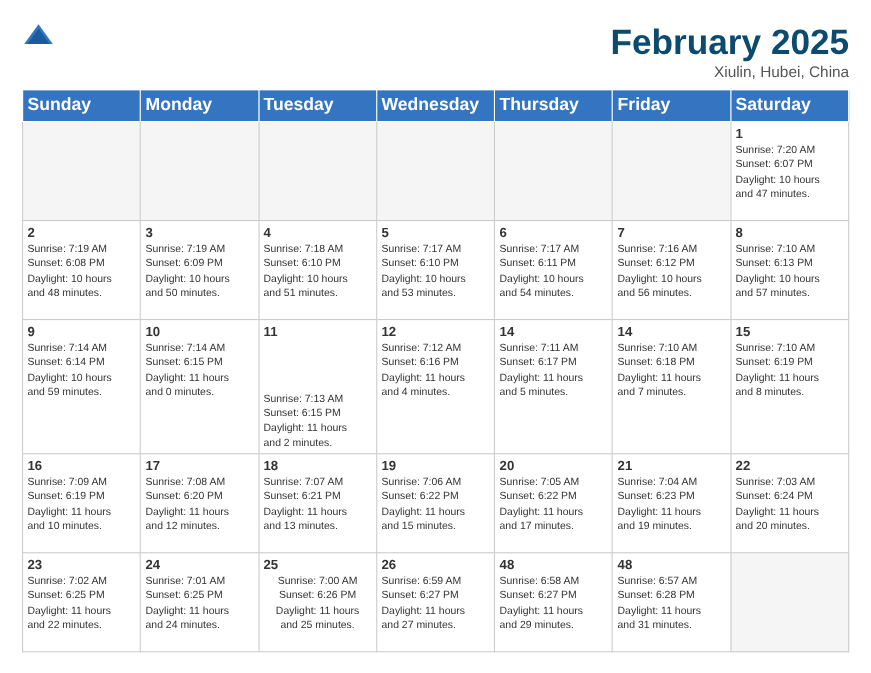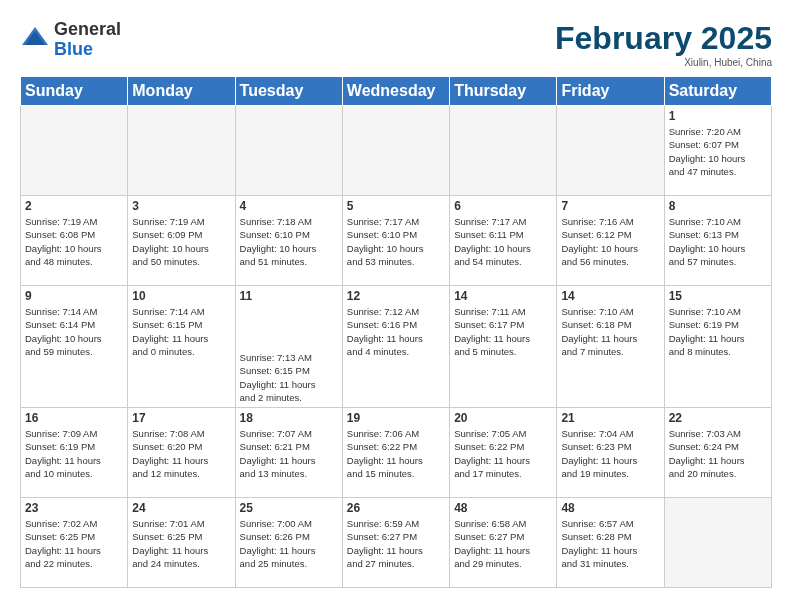--- a/index.html
+++ b/index.html
@@ -34,21 +34,21 @@
     }
     .title-block {
       text-align: right;
     }
     .month-title {
       font-size: 32px;
       font-weight: bold;
       color: #0c4a6e;
     }
     .location {
-      font-size: 10px;
+      font-size: 14px;
       color: #555;
     }
     .calendar {
       width: 100%;
       border-collapse: collapse;
     }
     .calendar th {
       background: #3375c0;
       color: #fff;
       font-size: 16px;
@@ -84,24 +84,20 @@
   </style>
 </head>
 <body>
 
 <div class="header">
   <div class="logo">
     <svg class="logo-icon" viewBox="0 0 30 30">
       <polygon points="15,2 28,20 2,20" fill="#3375c0"></polygon>
       <polygon points="15,6 25,20 5,20" fill="#1a5a9e"></polygon>
     </svg>
-    <div class="logo-text">
-      <span class="logo-general">General</span><br>
-      <span class="logo-blue">Blue</span>
-    </div>
   </div>
   <div class="title-block">
     <div class="month-title">February 2025</div>
     <div class="location">Xiulin, Hubei, China</div>
   </div>
 </div>
 
 <table class="calendar">
   <thead>
     <tr>
@@ -293,21 +289,21 @@
         </td>
         <td>
           <span class="day-num">24</span>
           <div class="day-info" style="white-space: pre-line;">Sunrise: 7:01 AM
 Sunset: 6:25 PM
 Daylight: 11 hours
 and 24 minutes.</div>
         </td>
         <td>
           <span class="day-num">25</span>
-          <div class="day-info" style="white-space: pre-line;">Sunrise: 7:00 AM
+          <div class="day-info" style="white-space: pre-line; text-align: center;">Sunrise: 7:00 AM
 Sunset: 6:26 PM
 Daylight: 11 hours
 and 25 minutes.</div>
         </td>
         <td>
           <span class="day-num">26</span>
           <div class="day-info" style="white-space: pre-line;">Sunrise: 6:59 AM
 Sunset: 6:27 PM
 Daylight: 11 hours
 and 27 minutes.</div>

